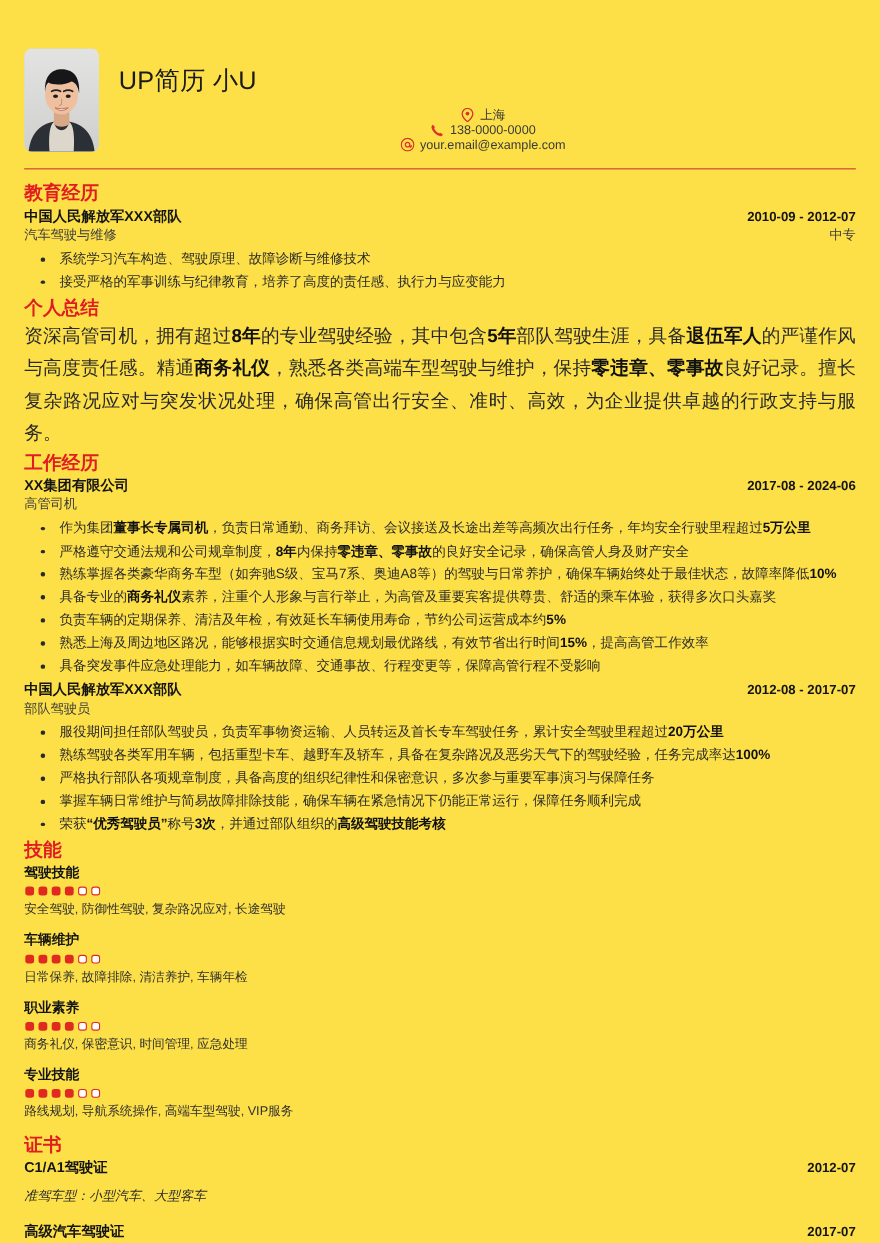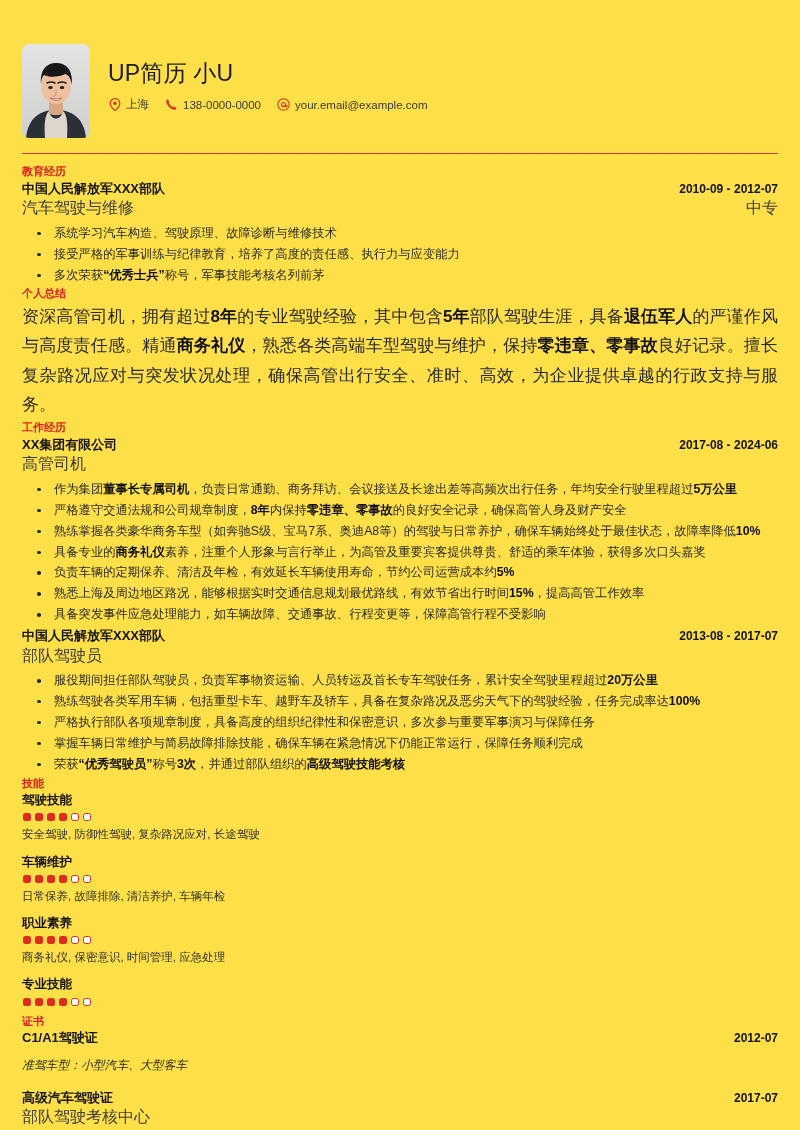--- a/index.html
+++ b/index.html
@@ -53,20 +53,21 @@
     white-space: nowrap;
   }
   .contact-row {
     margin-top: 11px;
     display: flex;
     align-items: center;
     flex-wrap: wrap;
     gap: 0 8px;
     font-size: 11.5px;
     color: #3a3a3a;
+    flex-direction: column;
   }
   .contact-item {
     display: inline-flex;
     align-items: center;
     gap: 5px;
     margin-right: 8px;
     white-space: nowrap;
   }
   .cicon {
     display: inline-flex;
@@ -83,21 +84,21 @@
     background: #d4333a;
     width: 100%;
     margin: 3px 0 11px 0;
   }
 
   
   .section { margin-bottom: 2px; }
   .section-title {
     color: #e11d22;
     font-weight: bold;
-    font-size: 11px;
+    font-size: 17px;
     line-height: 1.25;
     margin-bottom: 1px;
   }
 
   .entry { margin-bottom: 2px; }
   .entry-head {
     display: flex;
     justify-content: space-between;
     align-items: baseline;
     gap: 14px;
@@ -115,26 +116,26 @@
     white-space: nowrap;
     line-height: 1.35;
   }
   .entry-sub-row {
     display: flex;
     justify-content: space-between;
     align-items: baseline;
     gap: 14px;
   }
   .entry-role {
-    font-size: 16px;
+    font-size: 12px;
     color: #3d3d3d;
     line-height: 1.4;
   }
   .entry-extra {
-    font-size: 16px;
+    font-size: 12px;
     color: #3d3d3d;
     white-space: nowrap;
     line-height: 1.4;
   }
 
   ul.bullets {
     list-style: none;
     margin: 4px 0 0 0;
     padding: 0;
   }
@@ -293,21 +294,20 @@
         <div class="entry-org">中国人民解放军XXX部队</div>
         <div class="entry-date">2010-09 - 2012-07</div>
       </div>
       <div class="entry-sub-row">
         <div class="entry-role">汽车驾驶与维修</div>
         <div class="entry-extra">中专</div>
       </div>
       <ul class="bullets" id="edu-bullets">
           <li>系统学习汽车构造、驾驶原理、故障诊断与维修技术</li>
           <li>接受严格的军事训练与纪律教育，培养了高度的责任感、执行力与应变能力</li>
-          <li>多次荣获<b>“优秀士兵”</b>称号，军事技能考核名列前茅</li>
         </ul>
     </div>
   </div>
 
   <div class="section">
     <div class="section-title">个人总结</div>
     <div class="summary-text" id="summary-text">资深高管司机，拥有超过<b>8年</b>的专业驾驶经验，其中包含<b>5年</b>部队驾驶生涯，具备<b>退伍军人</b>的严谨作风与高度责任感。精通<b>商务礼仪</b>，熟悉各类高端车型驾驶与维护，保持<b>零违章、零事故</b>良好记录。擅长复杂路况应对与突发状况处理，确保高管出行安全、准时、高效，为企业提供卓越的行政支持与服务。</div>
   </div>
 
   <div class="section">
@@ -328,21 +328,21 @@
             <li>熟练掌握各类豪华商务车型（如奔驰S级、宝马7系、奥迪A8等）的驾驶与日常养护，确保车辆始终处于最佳状态，故障率降低<b>10%</b></li>
             <li>具备专业的<b>商务礼仪</b>素养，注重个人形象与言行举止，为高管及重要宾客提供尊贵、舒适的乘车体验，获得多次口头嘉奖</li>
             <li>负责车辆的定期保养、清洁及年检，有效延长车辆使用寿命，节约公司运营成本约<b>5%</b></li>
             <li>熟悉上海及周边地区路况，能够根据实时交通信息规划最优路线，有效节省出行时间<b>15%</b>，提高高管工作效率</li>
             <li>具备突发事件应急处理能力，如车辆故障、交通事故、行程变更等，保障高管行程不受影响</li>
           </ul>
         </div>
         <div class="entry">
           <div class="entry-head">
             <div class="entry-org">中国人民解放军XXX部队</div>
-            <div class="entry-date">2013-08 - 2017-07</div>
+            <div class="entry-date">2012-08 - 2017-07</div>
           </div>
           <div class="entry-sub-row">
             <div class="entry-role">部队驾驶员</div>
             <div class="entry-extra"></div>
           </div>
           <ul class="bullets">
             <li>服役期间担任部队驾驶员，负责军事物资运输、人员转运及首长专车驾驶任务，累计安全驾驶里程超过<b>20万公里</b></li>
             <li>熟练驾驶各类军用车辆，包括重型卡车、越野车及轿车，具备在复杂路况及恶劣天气下的驾驶经验，任务完成率达<b>100%</b></li>
             <li>严格执行部队各项规章制度，具备高度的组织纪律性和保密意识，多次参与重要军事演习与保障任务</li>
             <li>掌握车辆日常维护与简易故障排除技能，确保车辆在紧急情况下仍能正常运行，保障任务顺利完成</li>
@@ -394,20 +394,21 @@
         <div class="skill-block">
           <div class="skill-name">专业技能</div>
           <div class="dots">
             <span class="dot filled"></span>
             <span class="dot filled"></span>
             <span class="dot filled"></span>
             <span class="dot filled"></span>
             <span class="dot empty"></span>
             <span class="dot empty"></span>
           </div>
+          <div class="skill-items">路线规划, 导航系统操作, 高端车型驾驶, VIP服务</div>
         </div>
       </div>
   </div>
 
   <div class="section">
     <div class="section-title">证书</div>
     <div id="cert-entries">
         <div class="cert">
           <div class="entry-head">
             <div class="entry-org">C1/A1驾驶证</div>

